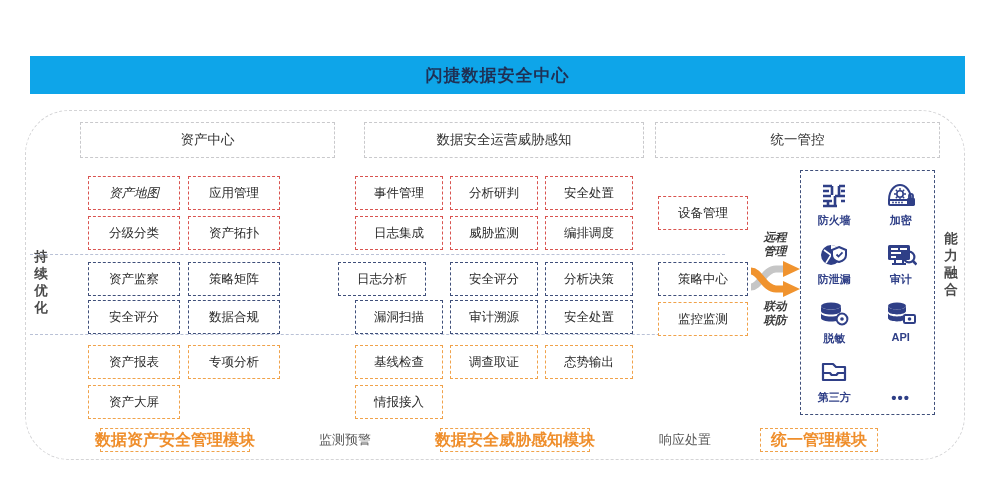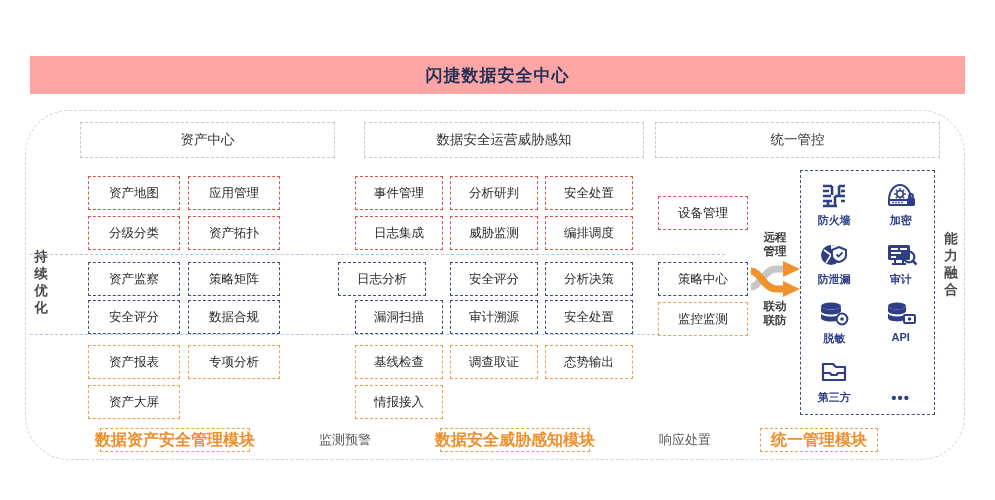--- a/index.html
+++ b/index.html
@@ -7,21 +7,21 @@
     width: 995px; height: 500px;
     background: #ffffff;
     font-family: "Liberation Sans", "DejaVu Sans", sans-serif;
     overflow: hidden;
   }
   #stage { position: relative; width: 995px; height: 500px; background:#fff; }
 
   
   .title-bar {
     position: absolute; left: 30px; top: 56px; width: 935px; height: 38px;
-    background: #fca5a5;
+    background: #0ea5e9;
     display: flex; align-items: center; justify-content: center;
   }
   .title-bar .title-text {
     font-size: 17px; font-weight: 700; color: #1f3055; letter-spacing: 1px;
   }
 
   
   .outer-frame {
     position: absolute; left: 25px; top: 110px; width: 940px; height: 350px;
     border: 1px dashed #d4d4d6; border-radius: 44px;
@@ -65,21 +65,21 @@
   .divider {
     position: absolute; height: 0;
     border-top: 1px dashed #b9c1d6;
   }
   #div-1 { left: 30px; top: 254px; width: 695px; }
   #div-2 { left: 30px; top: 334px; width: 695px; }
 
   
   .arrow-label {
     position: absolute; width: 42px; text-align: center;
-    font-size: 11.5px; font-weight: 700; color: #3a3a3a; line-height: 14px;
+    font-size: 11.5px; font-weight: 700; color: #3a3a3a; line-height: 14px; font-style: italic;
   }
   #lbl-remote  { left: 754px; top: 230px; }
   #lbl-linkage { left: 754px; top: 299px; }
   .cross-arrows { position: absolute; left: 750px; top: 259px; width: 52px; height: 40px; }
 
   
   .cap-panel {
     position: absolute; left: 800px; top: 170px; width: 135px; height: 245px;
     border: 1.6px dashed #3f4f7a;
     background: #fff;
@@ -142,21 +142,21 @@
       <div>合</div>
     </div>
 
   <div class="col-header" id="hdr-asset">资产中心</div>
   <div class="col-header" id="hdr-ops">数据安全运营威胁感知</div>
   <div class="col-header" id="hdr-mgmt">统一管控</div>
 
   <div class="divider" id="div-1"></div>
   <div class="divider" id="div-2"></div>
 
-  <div class="chip red" style="left:88px;  top:176px; width:92px;">资产地图</div>
+  <div class="chip red" style="left:88px;  top:176px; width:92px;font-style:italic;">资产地图</div>
   <div class="chip red" style="left:188px; top:176px; width:92px;">应用管理</div>
   <div class="chip red" style="left:88px;  top:216px; width:92px;">分级分类</div>
   <div class="chip red" style="left:188px; top:216px; width:92px;">资产拓扑</div>
 
   <div class="chip blue" style="left:88px;  top:262px; width:92px;">资产监察</div>
   <div class="chip blue" style="left:188px; top:262px; width:92px;">策略矩阵</div>
   <div class="chip blue" style="left:88px;  top:300px; width:92px;">安全评分</div>
   <div class="chip blue" style="left:188px; top:300px; width:92px;">数据合规</div>
 
   <div class="chip orange" style="left:88px;  top:345px; width:92px;">资产报表</div>

